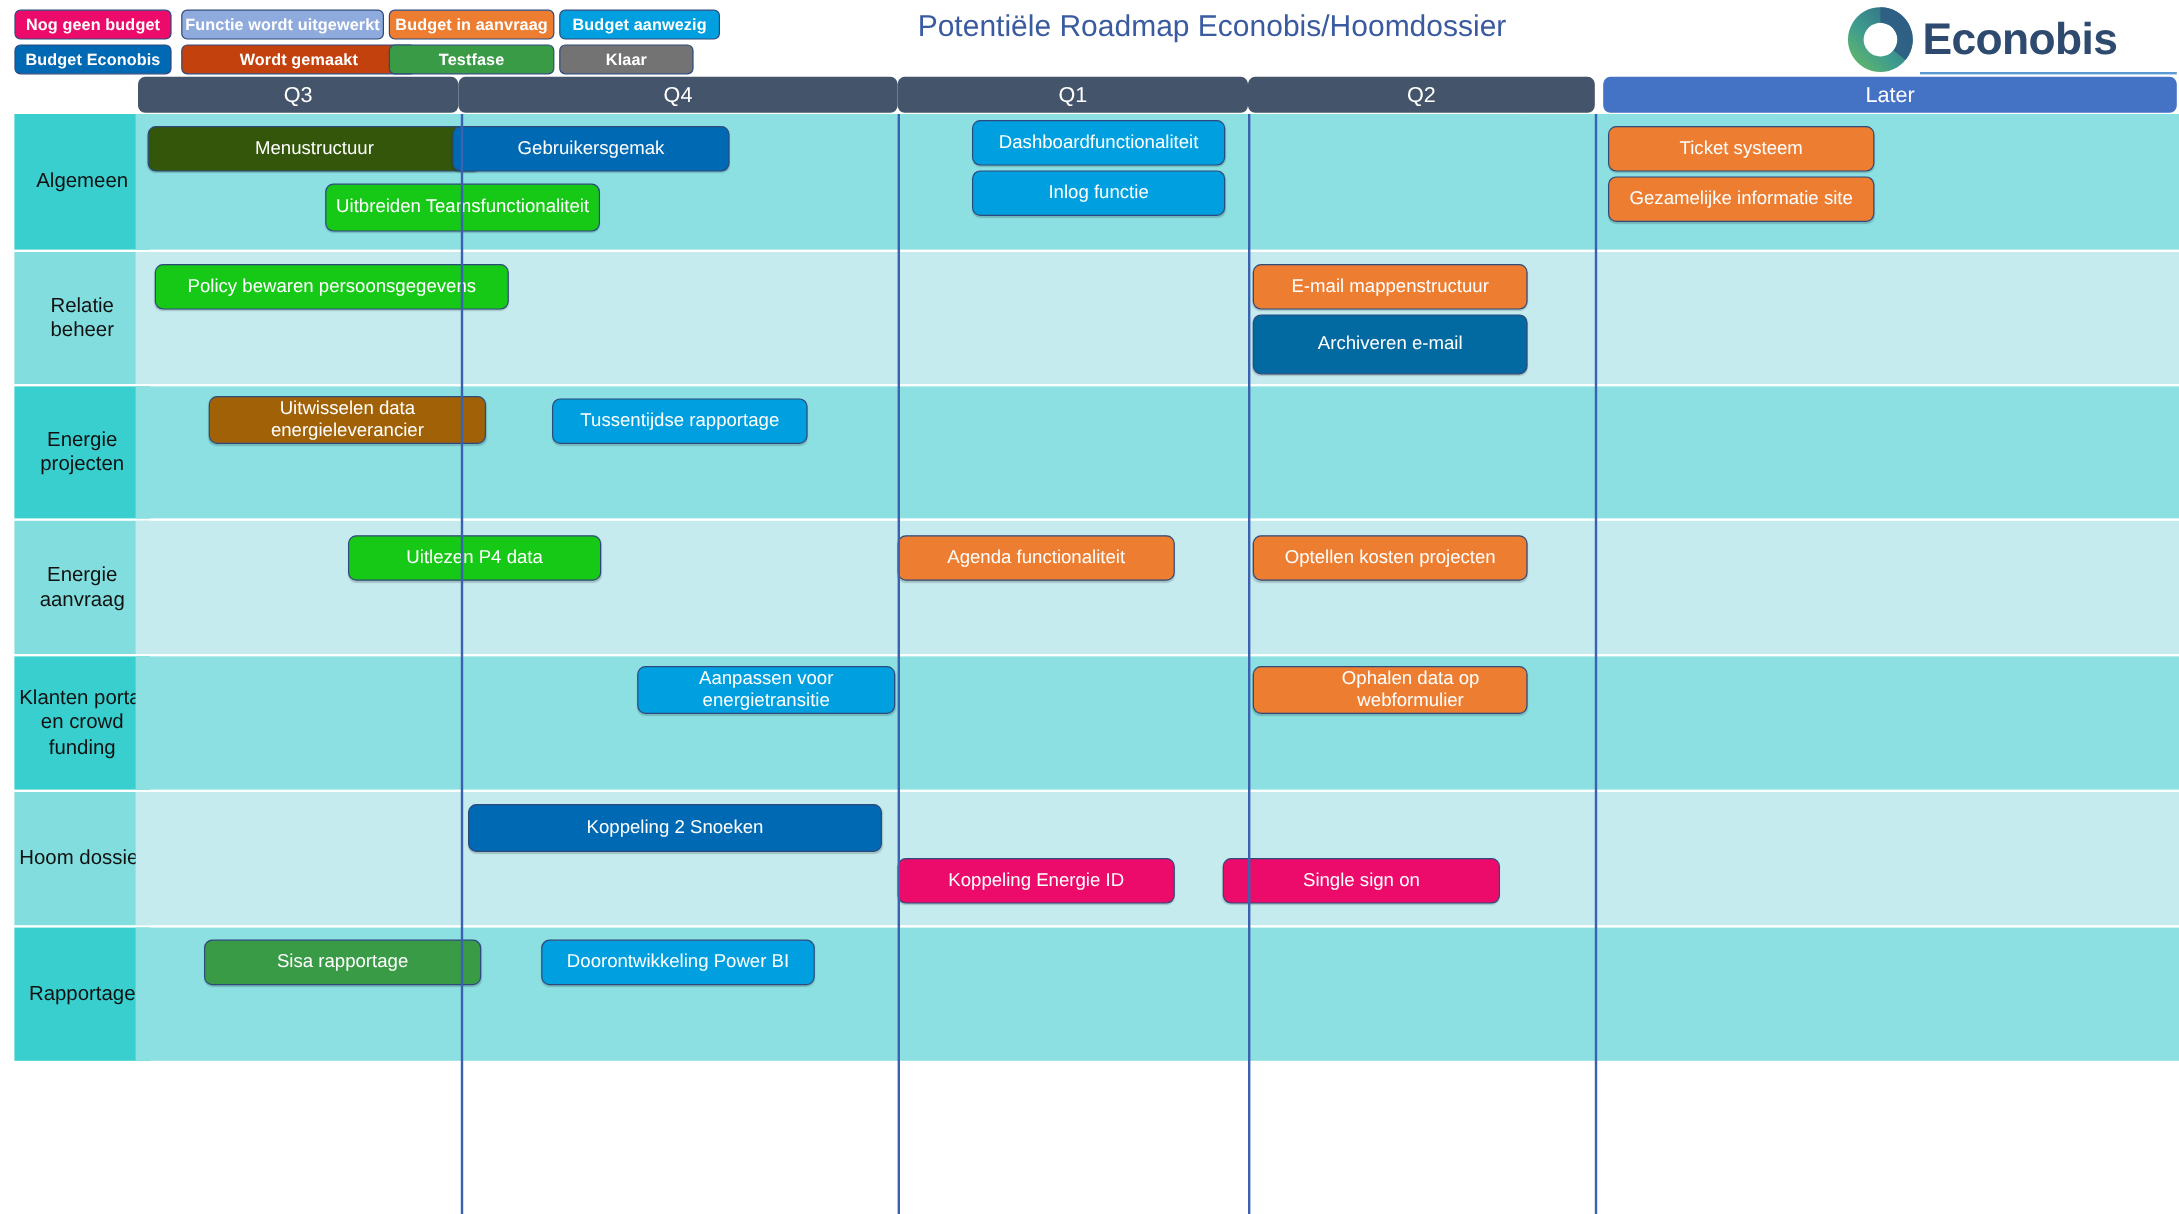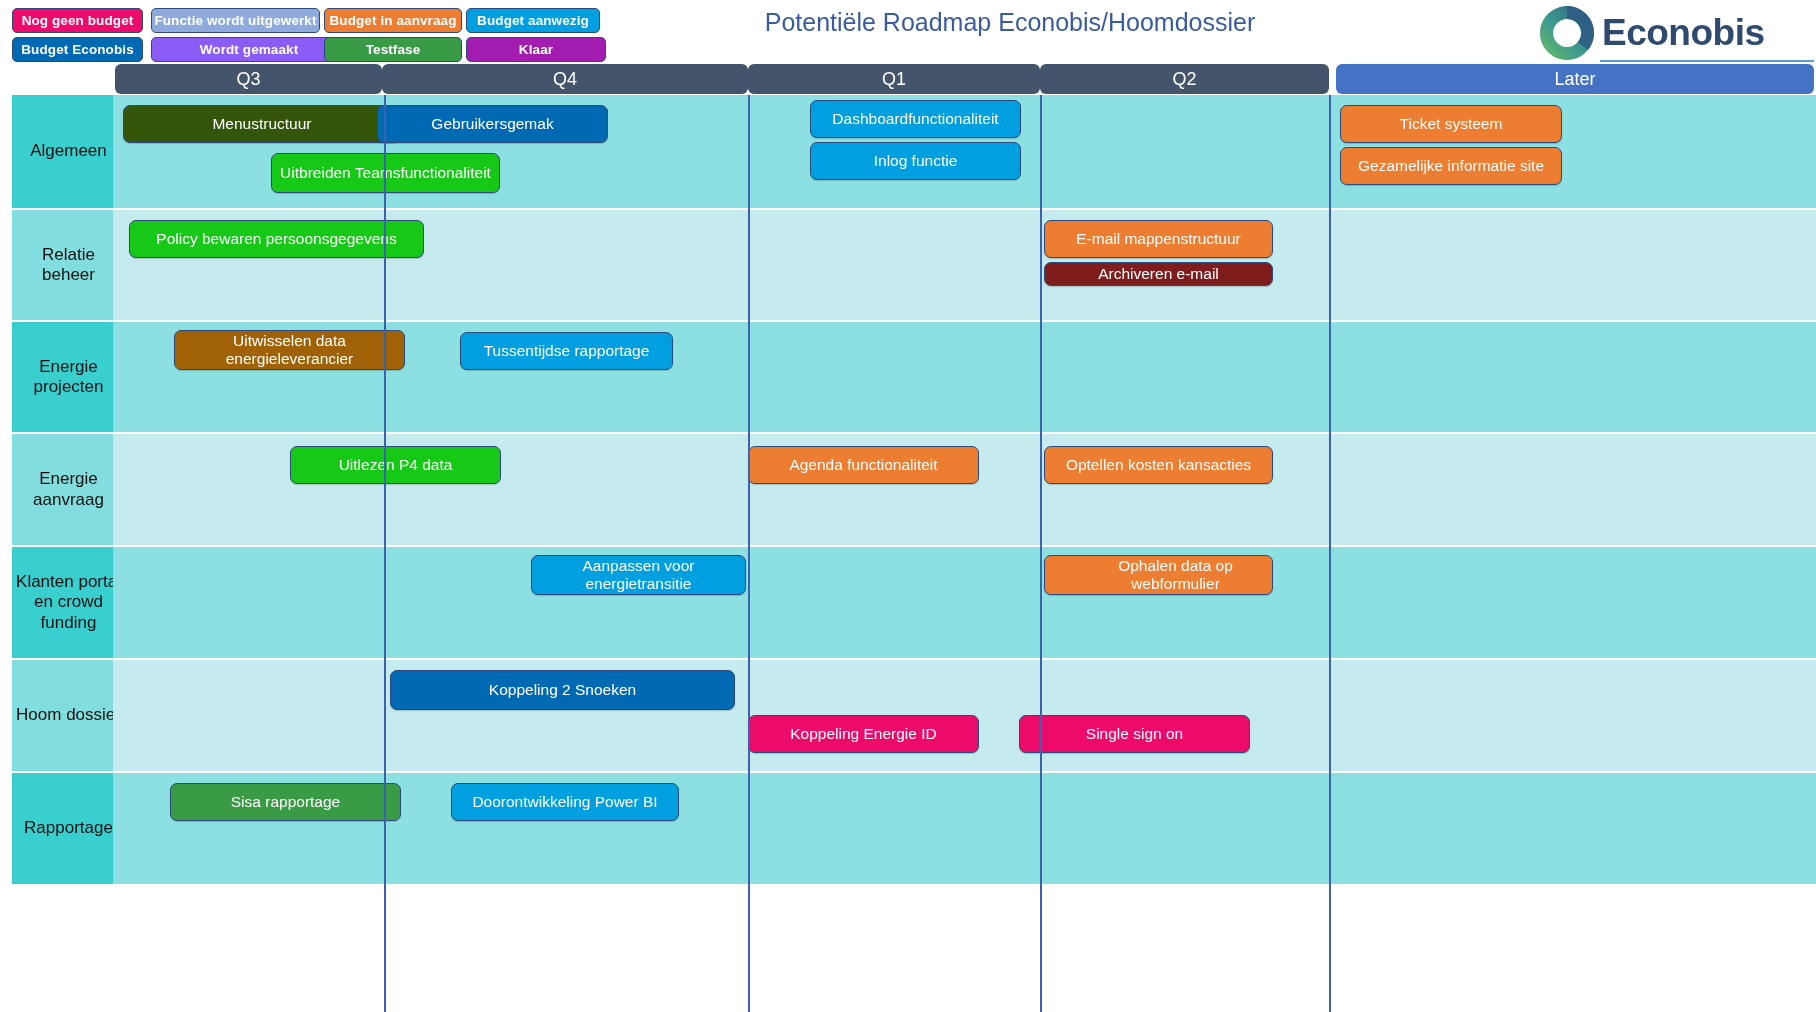--- a/index.html
+++ b/index.html
@@ -103,23 +103,23 @@
 </style>
 </head>
 <body>
 
 <div id="legend">
     <div class="legend-chip" style="left: 6px; top: 4px; width: 131px; background: rgb(236, 11, 107);">Nog geen budget</div>
     <div class="legend-chip" style="left: 145px; top: 4px; width: 169px; background: rgb(143, 170, 220);">Functie wordt uitgewerkt</div>
     <div class="legend-chip" style="left: 318px; top: 4px; width: 138px; background: rgb(237, 125, 49);">Budget in aanvraag</div>
     <div class="legend-chip" style="left: 460px; top: 4px; width: 134px; background: rgb(0, 160, 224);">Budget aanwezig</div>
     <div class="legend-chip" style="left: 6px; top: 33px; width: 131px; background: rgb(0, 105, 180);">Budget Econobis</div>
-    <div class="legend-chip" style="left: 145px; top: 33px; width: 196px; background: #8b5cf6;">Wordt gemaakt</div>
+    <div class="legend-chip" style="left: 145px; top: 33px; width: 196px; background: #c2410c;">Wordt gemaakt</div>
     <div class="legend-chip" style="left: 318px; top: 33px; width: 138px; background: rgb(58, 155, 70);">Testfase</div>
-    <div class="legend-chip" style="left: 460px; top: 33px; width: 140px; background: #a21caf;">Klaar</div>
+    <div class="legend-chip" style="left: 460px; top: 33px; width: 112px; background: #737373;">Klaar</div>
   </div>
 
 <div id="doc-title">Potentiële Roadmap Econobis/Hoomdossier</div>
 
 <div id="logo">
   <svg id="logo-mark" viewBox="0 0 62 58">
     <defs>
       <linearGradient id="ringg" x1="0" y1="1" x2="1" y2="0">
         <stop offset="0%" stop-color="#6DBE5E"></stop>
         <stop offset="42%" stop-color="#3E9C8E"></stop>
@@ -143,32 +143,32 @@
       <div class="card" style="left: 158px; top: 58px; width: 229px; height: 40px; background: rgb(23, 201, 23);">Uitbreiden Teamsfunctionaliteit</div>
       <div class="card" style="left: 697px; top: 5px; width: 211px; height: 38px; background: rgb(0, 160, 224);">Dashboardfunctionaliteit</div>
       <div class="card" style="left: 697px; top: 47px; width: 211px; height: 38px; background: rgb(0, 160, 224);">Inlog functie</div>
       <div class="card" style="left: 1227px; top: 10px; width: 222px; height: 38px; background: rgb(237, 125, 49);">Ticket systeem</div>
       <div class="card" style="left: 1227px; top: 52px; width: 222px; height: 38px; background: rgb(237, 125, 49);">Gezamelijke informatie site</div>
     </div>
     <div class="row-label" style="top: 115px; height: 110px; background: rgb(130, 222, 222);">Relatie beheer</div>
     <div class="row-band" style="top: 115px; height: 110px; background: rgb(198, 235, 238);">
       <div class="card" style="left: 16px; top: 10px; width: 295px; height: 38px; background: rgb(23, 201, 23);">Policy bewaren persoonsgegevens</div>
       <div class="card" style="left: 931px; top: 10px; width: 229px; height: 38px; background: rgb(237, 125, 49);">E-mail mappenstructuur</div>
-      <div class="card" style="left: 931px; top: 52px; width: 229px; height: 24px; background: #7f1d1d;">Archiveren e-mail</div>
+      <div class="card" style="left: 931px; top: 52px; width: 229px; height: 50px; background: #0369a1;">Archiveren e-mail</div>
     </div>
     <div class="row-label" style="top: 227px; height: 110px; background: rgb(57, 207, 207);">Energie projecten</div>
     <div class="row-band" style="top: 227px; height: 110px; background: rgb(140, 224, 226);">
       <div class="card" style="left: 61px; top: 8px; width: 231px; height: 40px; background: #a16207;">Uitwisselen data energieleverancier</div>
       <div class="card" style="left: 347px; top: 10px; width: 213px; height: 38px; background: rgb(0, 160, 224);">Tussentijdse rapportage</div>
     </div>
     <div class="row-label" style="top: 339px; height: 111px; background: rgb(130, 222, 222);">Energie aanvraag</div>
     <div class="row-band" style="top: 339px; height: 111px; background: rgb(198, 235, 238);">
       <div class="card" style="left: 177px; top: 12px; width: 211px; height: 38px; background: rgb(23, 201, 23);">Uitlezen P4 data</div>
       <div class="card" style="left: 635px; top: 12px; width: 231px; height: 38px; background: rgb(237, 125, 49);">Agenda functionaliteit</div>
-      <div class="card" style="left: 931px; top: 12px; width: 229px; height: 38px; background: rgb(237, 125, 49);">Optellen kosten kansacties</div>
+      <div class="card" style="left: 931px; top: 12px; width: 229px; height: 38px; background: rgb(237, 125, 49);">Optellen kosten projecten</div>
     </div>
     <div class="row-label" style="top: 452px; height: 111px; background: rgb(57, 207, 207);">Klanten portal en crowd funding</div>
     <div class="row-band" style="top: 452px; height: 111px; background: rgb(140, 224, 226);">
       <div class="card" style="left: 418px; top: 8px; width: 215px; height: 40px; background: rgb(0, 160, 224);">Aanpassen voor energietransitie</div>
       <div class="card" style="left: 931px; top: 8px; width: 229px; height: 40px; background: rgb(237, 125, 49); padding-left: 40px;">Ophalen data op webformulier</div>
     </div>
     <div class="row-label" style="top: 565px; height: 111px; background: rgb(130, 222, 222);">Hoom dossier</div>
     <div class="row-band" style="top: 565px; height: 111px; background: rgb(198, 235, 238);">
       <div class="card" style="left: 277px; top: 10px; width: 345px; height: 40px; background: rgb(0, 105, 180);">Koppeling 2 Snoeken</div>
       <div class="card" style="left: 635px; top: 55px; width: 231px; height: 38px; background: rgb(236, 11, 107);">Koppeling Energie ID</div>

